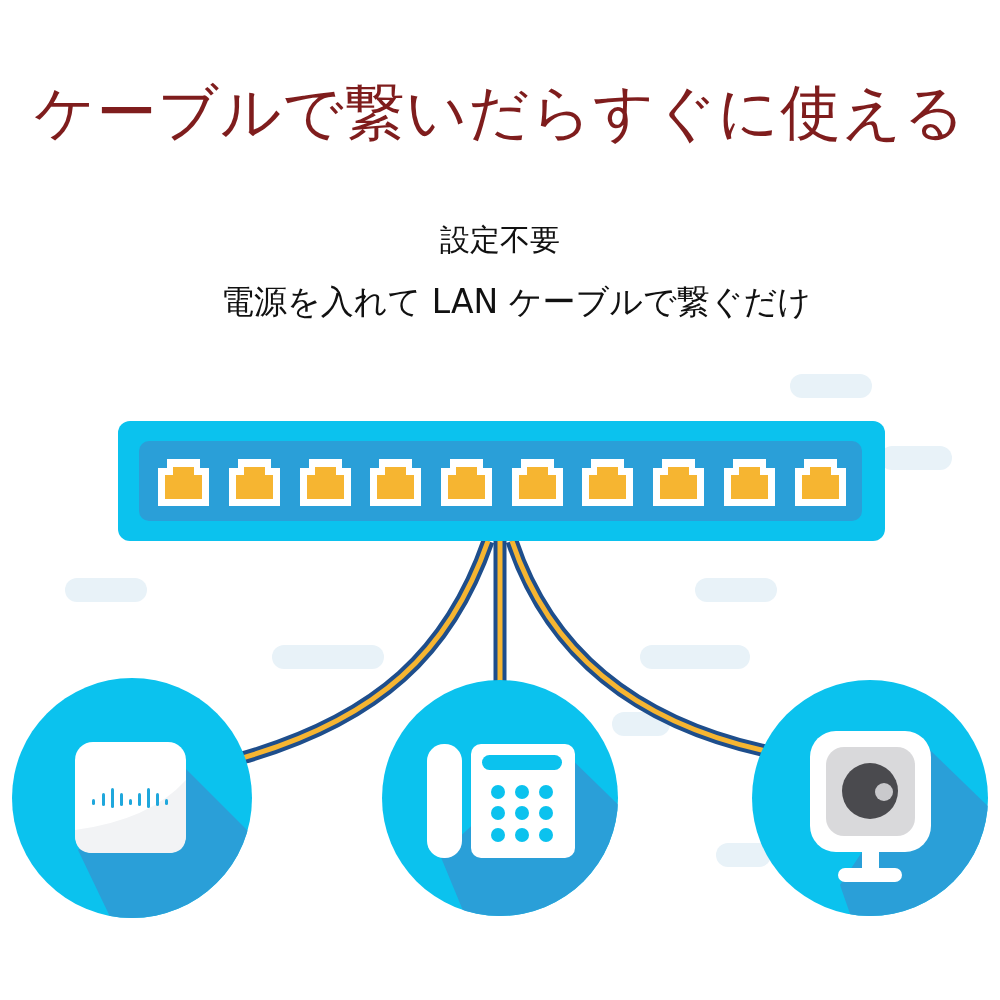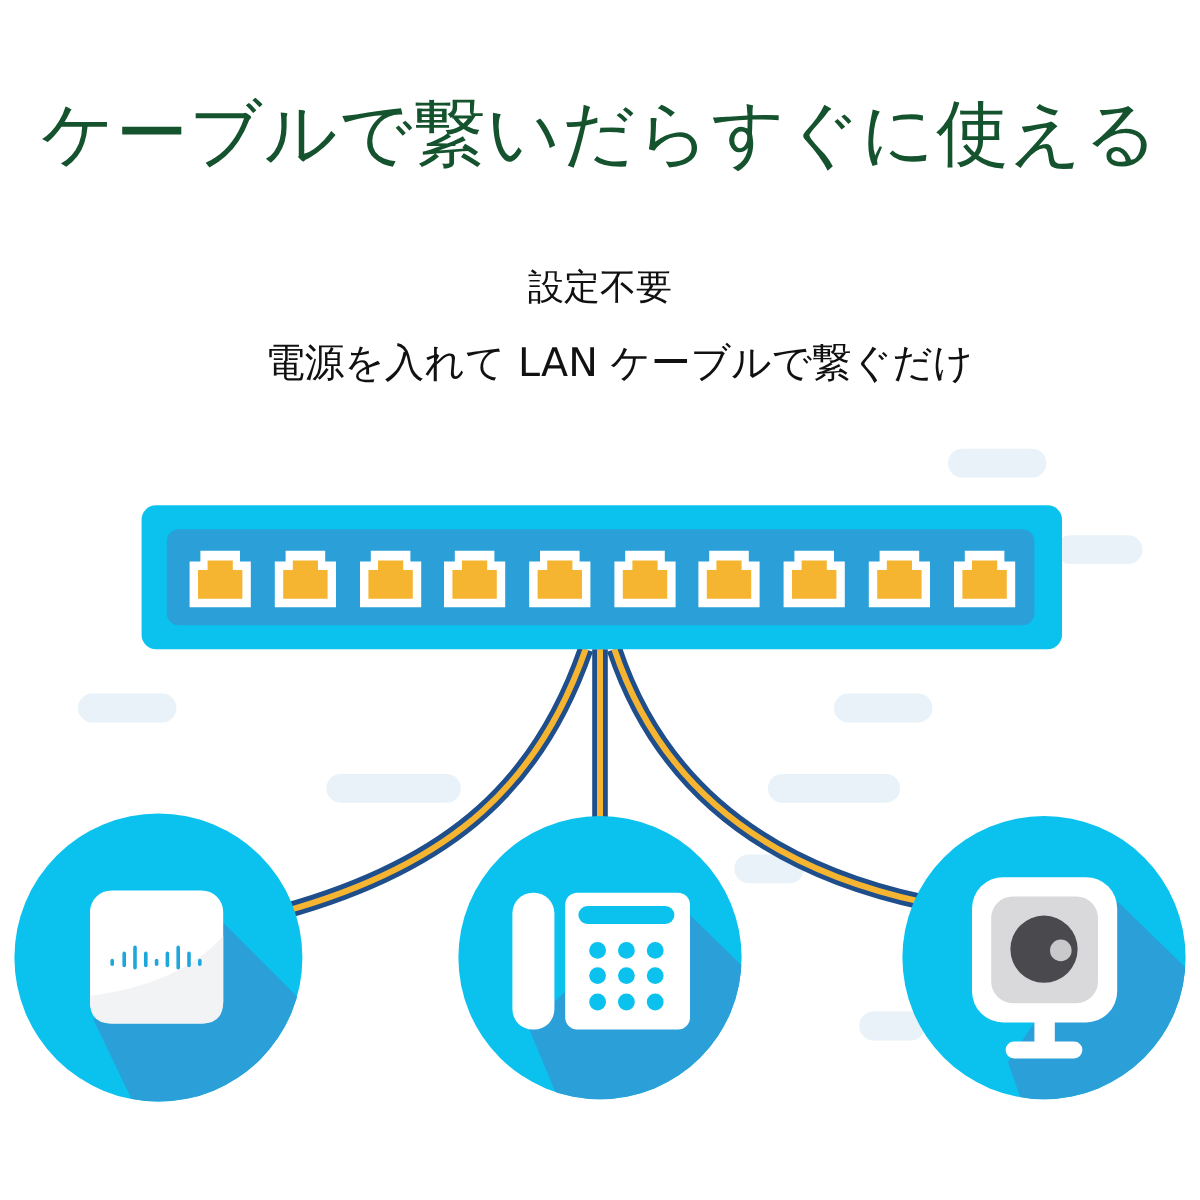--- a/index.html
+++ b/index.html
@@ -1,19 +1,19 @@
 <!DOCTYPE html>
 <html><head>
   <meta charset="utf-8">
   <style>
     html, body { margin: 0; padding: 0; background: #ffffff; }
     body { width: 1000px; height: 1000px; position: relative; overflow: hidden;
            font-family: "DejaVu Sans", "Liberation Sans", sans-serif; }
     .title { position: absolute; left: 0; top: 68px; width: 1000px; text-align: center;
-             font-size: 60px; line-height: 88px; color: #14532d; letter-spacing: 1px; white-space: nowrap; }
+             font-size: 60px; line-height: 88px; color: #7f1d1d; letter-spacing: 1px; white-space: nowrap; }
     .sub1 { position: absolute; left: 0; top: 216px; width: 1000px; text-align: center;
             font-size: 30px; line-height: 48px; color: #111111; white-space: nowrap; }
     .sub2 { position: absolute; left: 16px; top: 278px; width: 1000px; text-align: center;
             font-size: 33px; line-height: 48px; color: #111111; white-space: nowrap; }
     svg.art { position: absolute; left: 0; top: 0; }
   </style>
 </head>
 <body>
 
 <div class="title">ケーブルで繋いだらすぐに使える</div>

